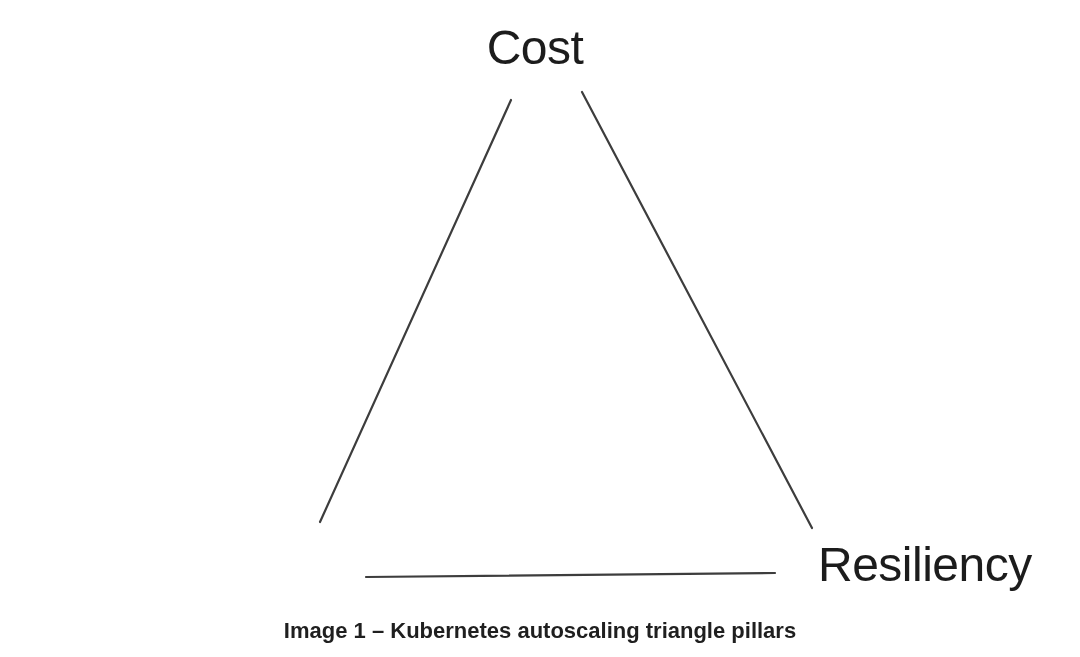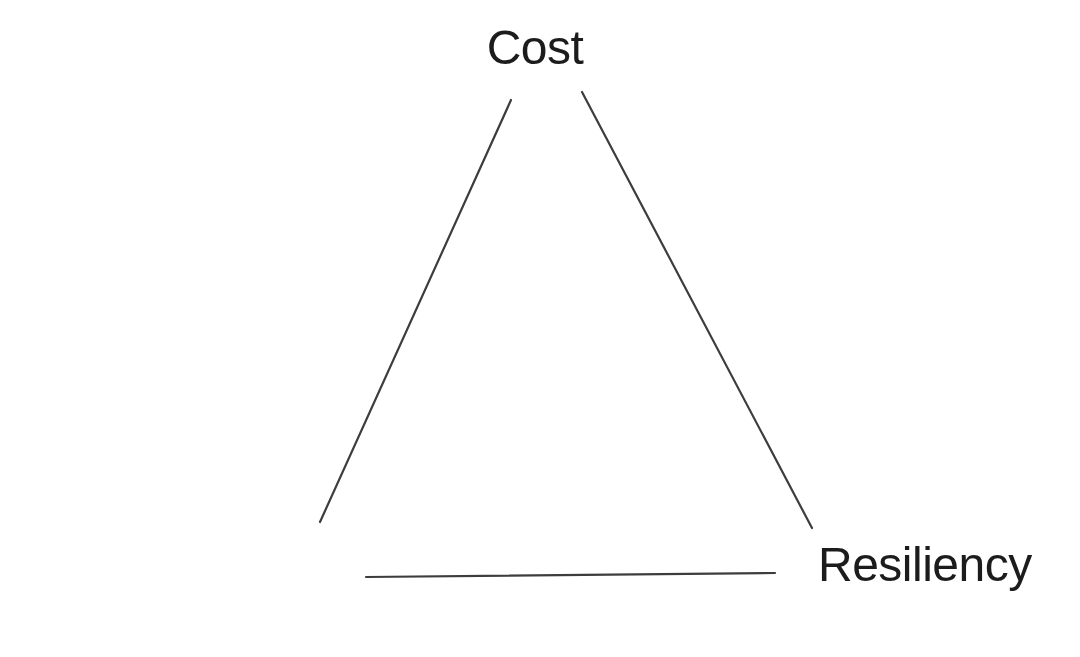--- a/index.html
+++ b/index.html
@@ -70,14 +70,15 @@
     <line x1="511" y1="100" x2="320" y2="522" stroke="#3d3d3d"></line>
     <line x1="582" y1="92" x2="812" y2="528" stroke="#3d3d3d"></line>
     <line x1="366" y1="577" x2="775" y2="573" stroke="#3d3d3d"></line>
   </svg>
 
   <div class="pillar-label top">Cost</div>
 
 
   <div class="pillar-label bottom-right">Resiliency</div>
 
+  <div class="caption">Image 1 – Kubernetes autoscaling triangle pillars</div>
 
 </div>
 
 </body></html>

